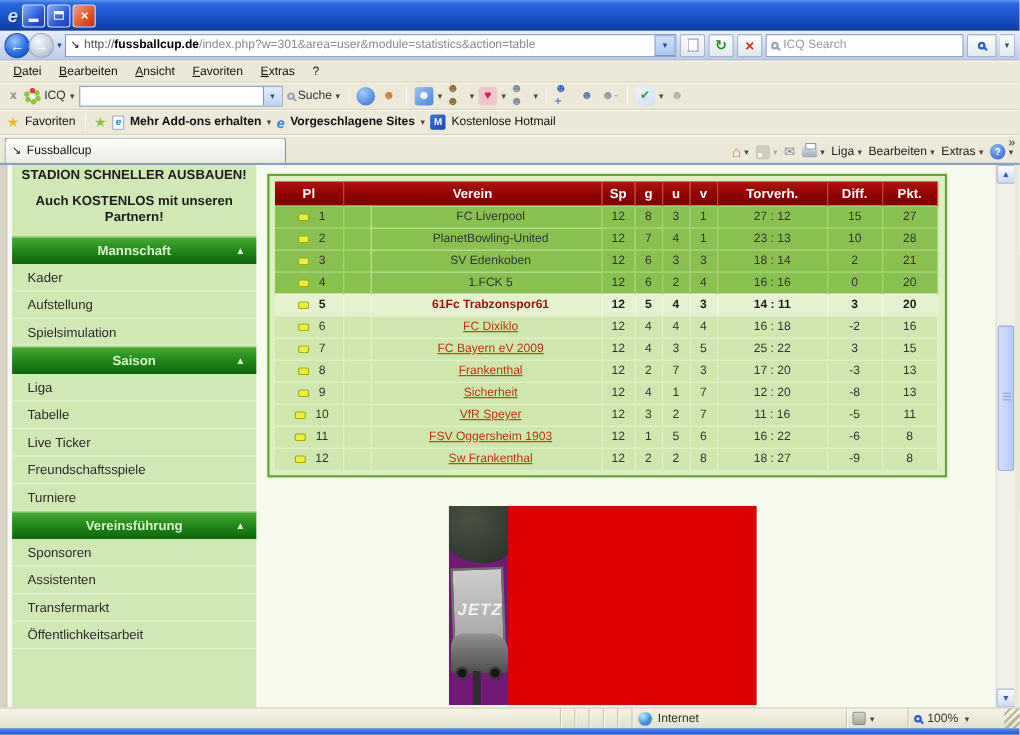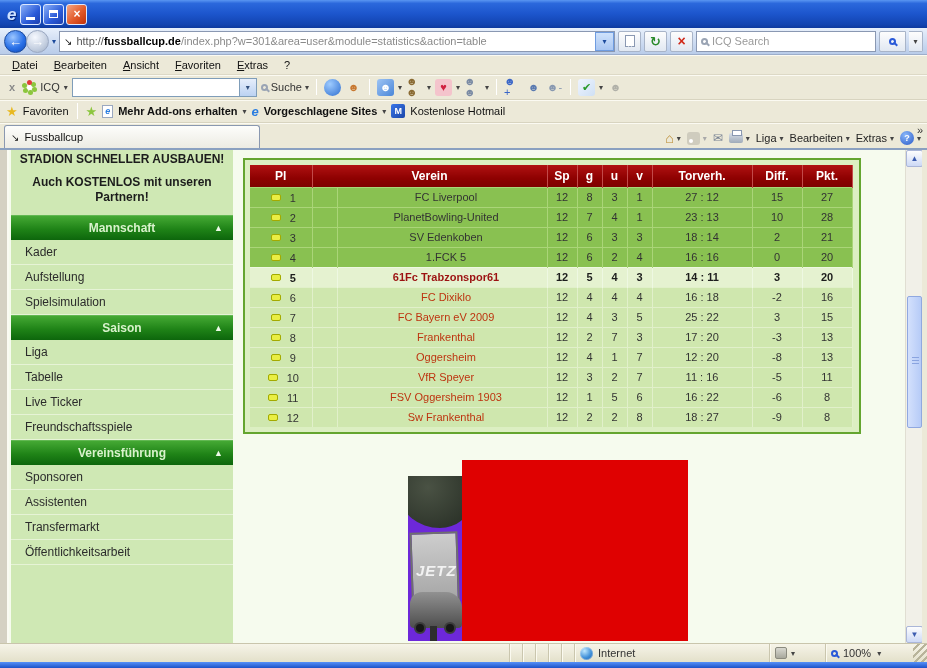--- a/index.html
+++ b/index.html
@@ -112,25 +112,25 @@
   table.league th{height:22px;background:linear-gradient(180deg,#b01212,#8e0101 60%,#7e0000);
     color:#fff;font-size:12px;font-weight:bold;text-align:center;border-right:1px solid #c24a4a;}
   table.league td{height:20px;font-size:11px;color:#333;text-align:center;}
   tr.upper td{background:#89c151;border-top:1px solid #aad578;border-right:1px solid #aad578;}
   tr.lower td{background:#cfe7ae;border-top:1px solid #e1f0ca;border-right:1px solid #e1f0ca;}
   tr.highlight td{background:#e5f2d0;border-top:1px solid #eef8e2;border-right:1px solid #eef8e2;font-weight:bold;color:#1d1d1d;}
   td.c-pl{text-align:left;padding-left:5px;white-space:nowrap;}
   .pos-icon{display:inline-block;width:10px;height:7px;background:#e9ee43;border:1px solid #a3aa00;border-radius:2px;vertical-align:middle;}
   .pl-num{margin-left:9px;vertical-align:middle;}
   td.c-team{text-align:left;padding-left:8px;color:#c04408;white-space:nowrap;overflow:hidden;}
-  tr.lower td.c-team{color:#bd3410;}
+  tr.lower td.c-team{color:#bd3410;text-decoration:underline;}
   tr.highlight td.c-team{color:#9c1212;}
 
   .banner{position:relative;margin:26px 0 0 175px;width:280px;height:181px;overflow:hidden;}
-  .banner-photo{position:absolute;left:0;top:16px;width:78px;height:100%;background:#6d28d9;overflow:hidden;}
+  .banner-photo{position:absolute;left:0;top:0;width:78px;height:100%;background:#701a75;overflow:hidden;}
   .tree{position:absolute;left:-8px;top:-6px;width:70px;height:58px;background:radial-gradient(ellipse at 40% 30%,#4a5244,#2e352b 75%);border-radius:0 0 45% 60%;}
   .board{position:absolute;left:3px;top:56px;width:48px;height:90px;background:linear-gradient(180deg,#cdcdcd,#9a9a9a);border:2px solid #6f6f6f;transform:rotate(-2deg);}
   .jetz{position:absolute;left:8px;top:86px;color:#f2f2f2;font-weight:bold;font-style:italic;font-size:15px;letter-spacing:1px;white-space:nowrap;}
   .car{position:absolute;left:2px;top:116px;width:52px;height:36px;background:linear-gradient(180deg,#919191,#4d4d4d);border-radius:12px 16px 4px 4px;}
   .wheel{position:absolute;width:12px;height:12px;border-radius:50%;background:#171717;border:2px solid #3c3c3c;}
   .wheel.w1{left:6px;top:146px;}.wheel.w2{left:36px;top:146px;}
   .pole{position:absolute;left:22px;top:150px;width:7px;height:32px;background:#2e2e2e;}
   .banner-red{position:absolute;left:54px;top:0;right:0;height:100%;}
 
   
@@ -314,20 +314,21 @@
       <div class="sidebar-nav">
           <div class="side-header"><span>Mannschaft</span><span class="collapse-arrow">▲</span></div>
           <div class="side-item">Kader</div>
           <div class="side-item">Aufstellung</div>
           <div class="side-item">Spielsimulation</div>
           <div class="side-header"><span>Saison</span><span class="collapse-arrow">▲</span></div>
           <div class="side-item">Liga</div>
           <div class="side-item">Tabelle</div>
           <div class="side-item">Live Ticker</div>
           <div class="side-item">Freundschaftsspiele</div>
+          <div class="side-item">Turniere</div>
           <div class="side-header"><span>Vereinsführung</span><span class="collapse-arrow">▲</span></div>
           <div class="side-item">Sponsoren</div>
           <div class="side-item">Assistenten</div>
           <div class="side-item">Transfermarkt</div>
           <div class="side-item">Öffentlichkeitsarbeit</div>
         </div>
     </div>
 
     <div class="main">
       <div class="table-panel">
@@ -450,21 +451,21 @@
     <td>2</td>
     <td>7</td>
     <td>3</td>
     <td>17 : 20</td>
     <td>-3</td>
     <td>13</td>
   </tr>
               <tr class="lower">
     <td class="c-pl"><span class="pos-icon"></span><span class="pl-num">9</span></td>
     <td class="c-logo"></td>
-    <td class="c-team">Oggersheim</td>
+    <td class="c-team">Sicherheit</td>
     <td>12</td>
     <td>4</td>
     <td>1</td>
     <td>7</td>
     <td>12 : 20</td>
     <td>-8</td>
     <td>13</td>
   </tr>
               <tr class="lower">
     <td class="c-pl"><span class="pos-icon"></span><span class="pl-num">10</span></td>

